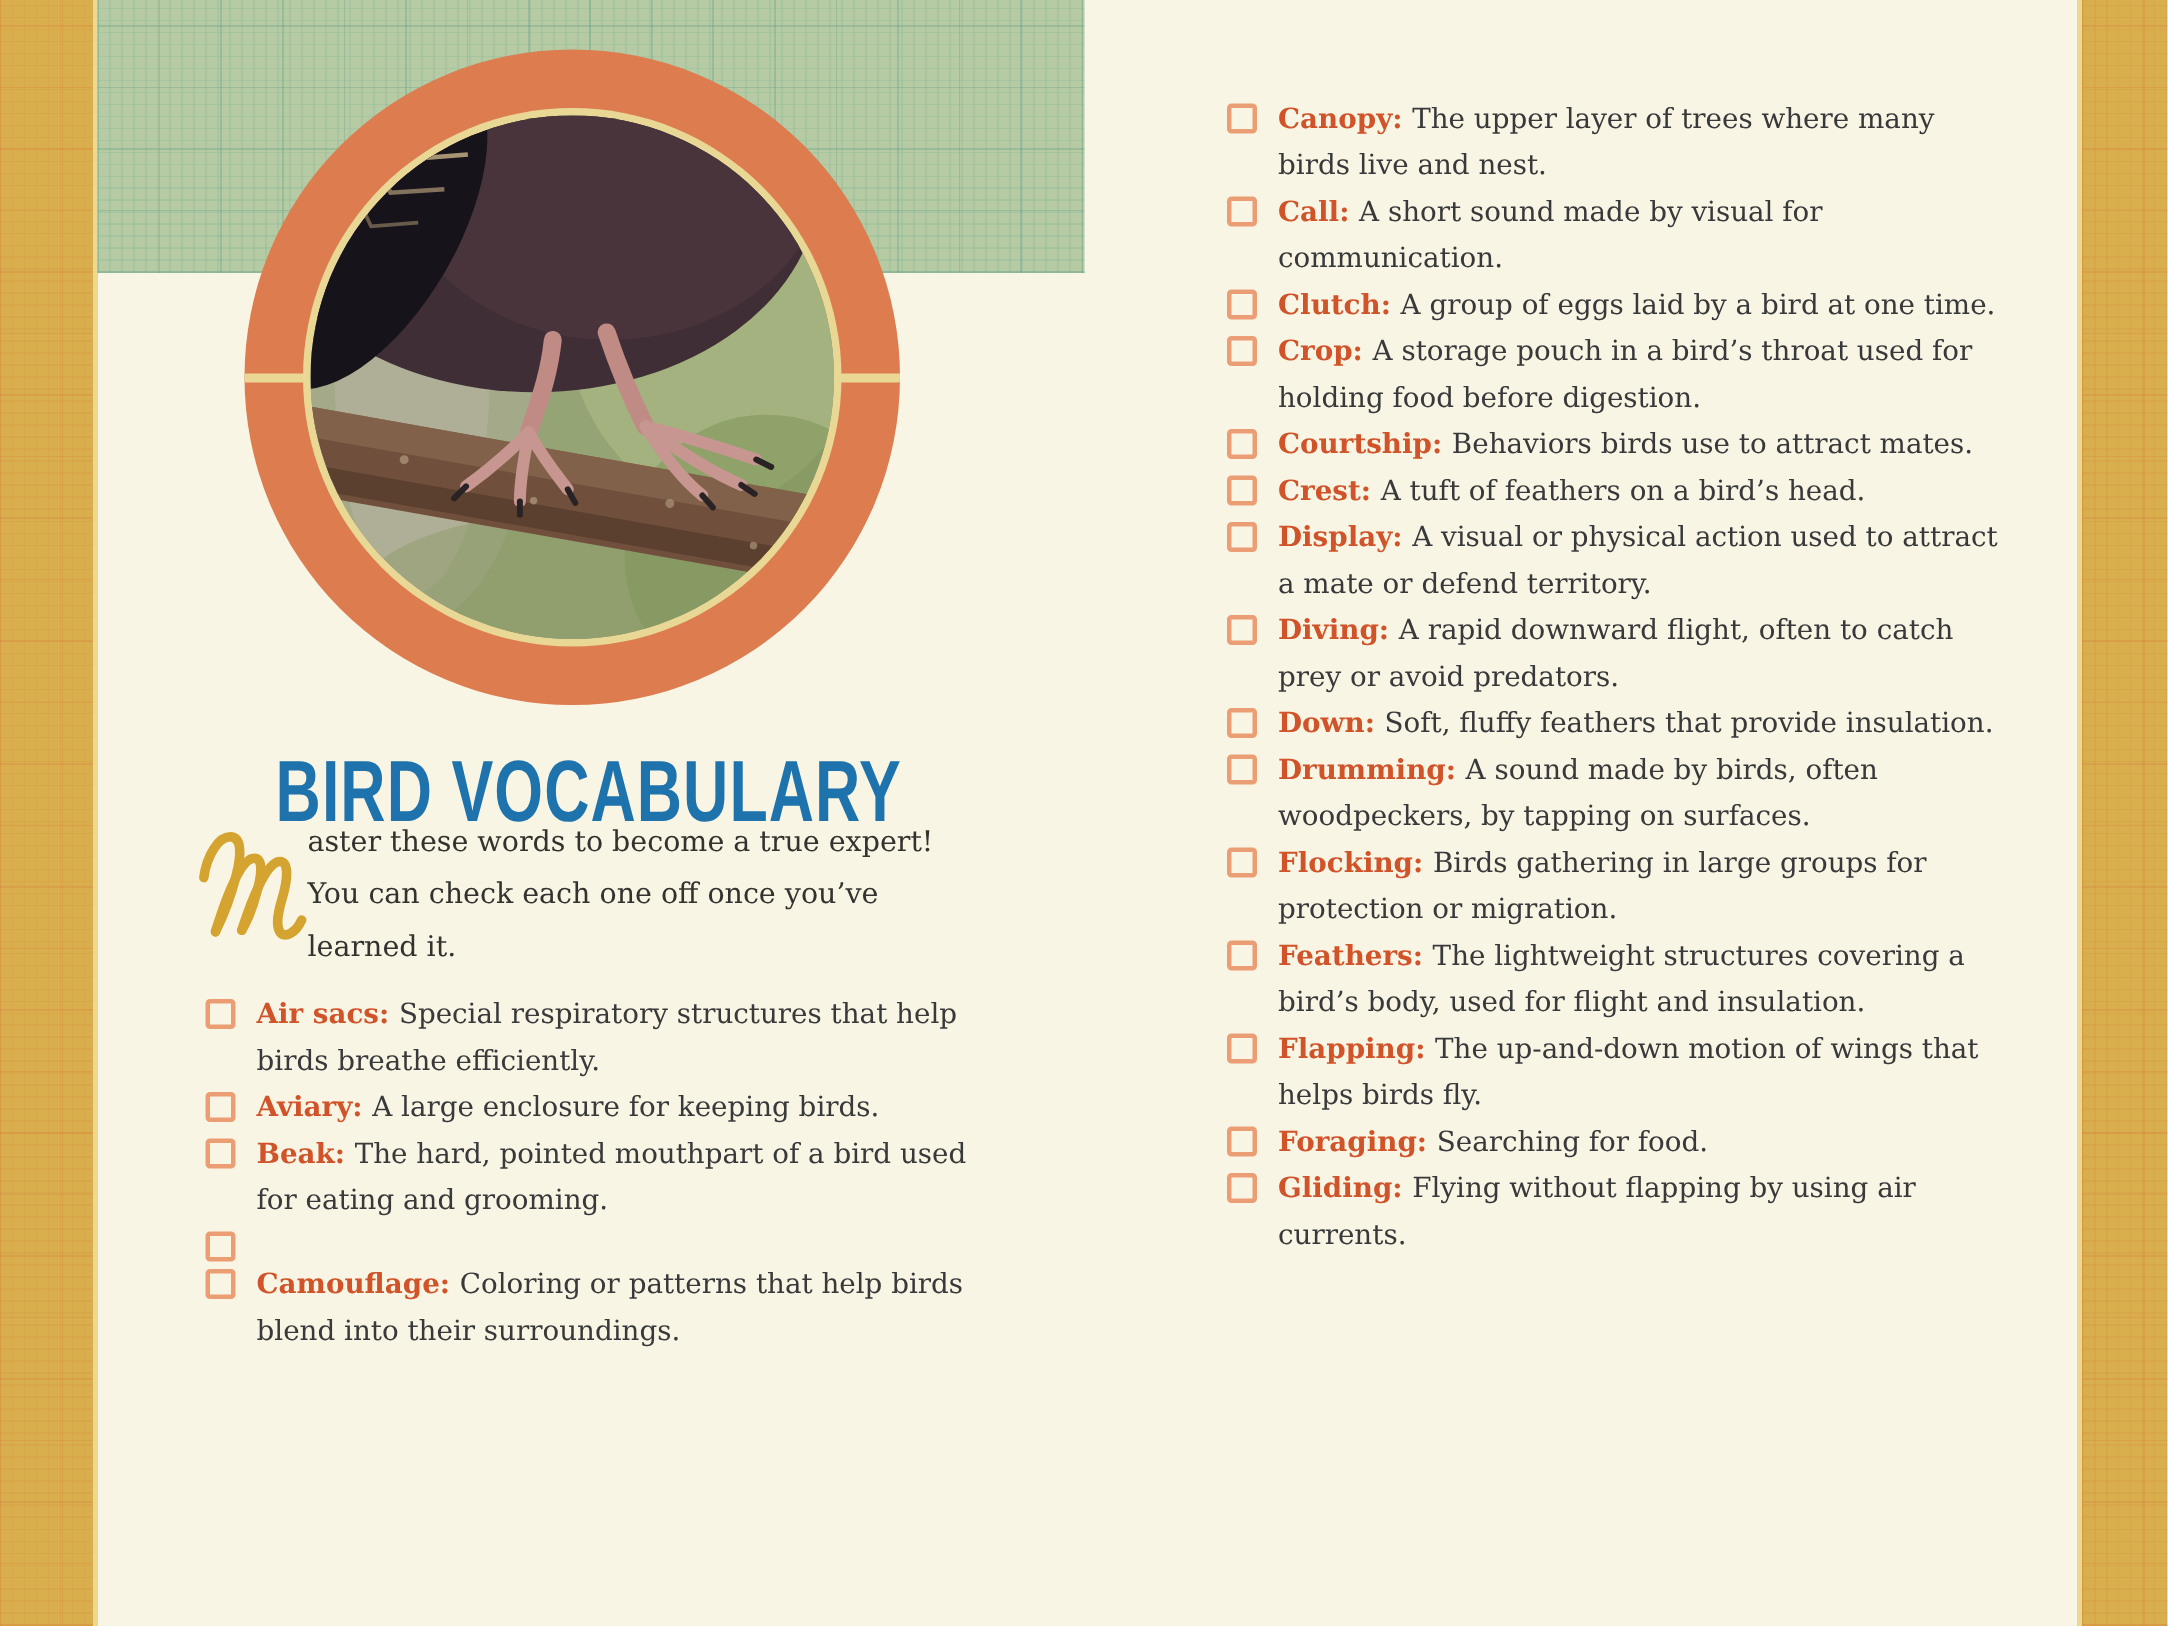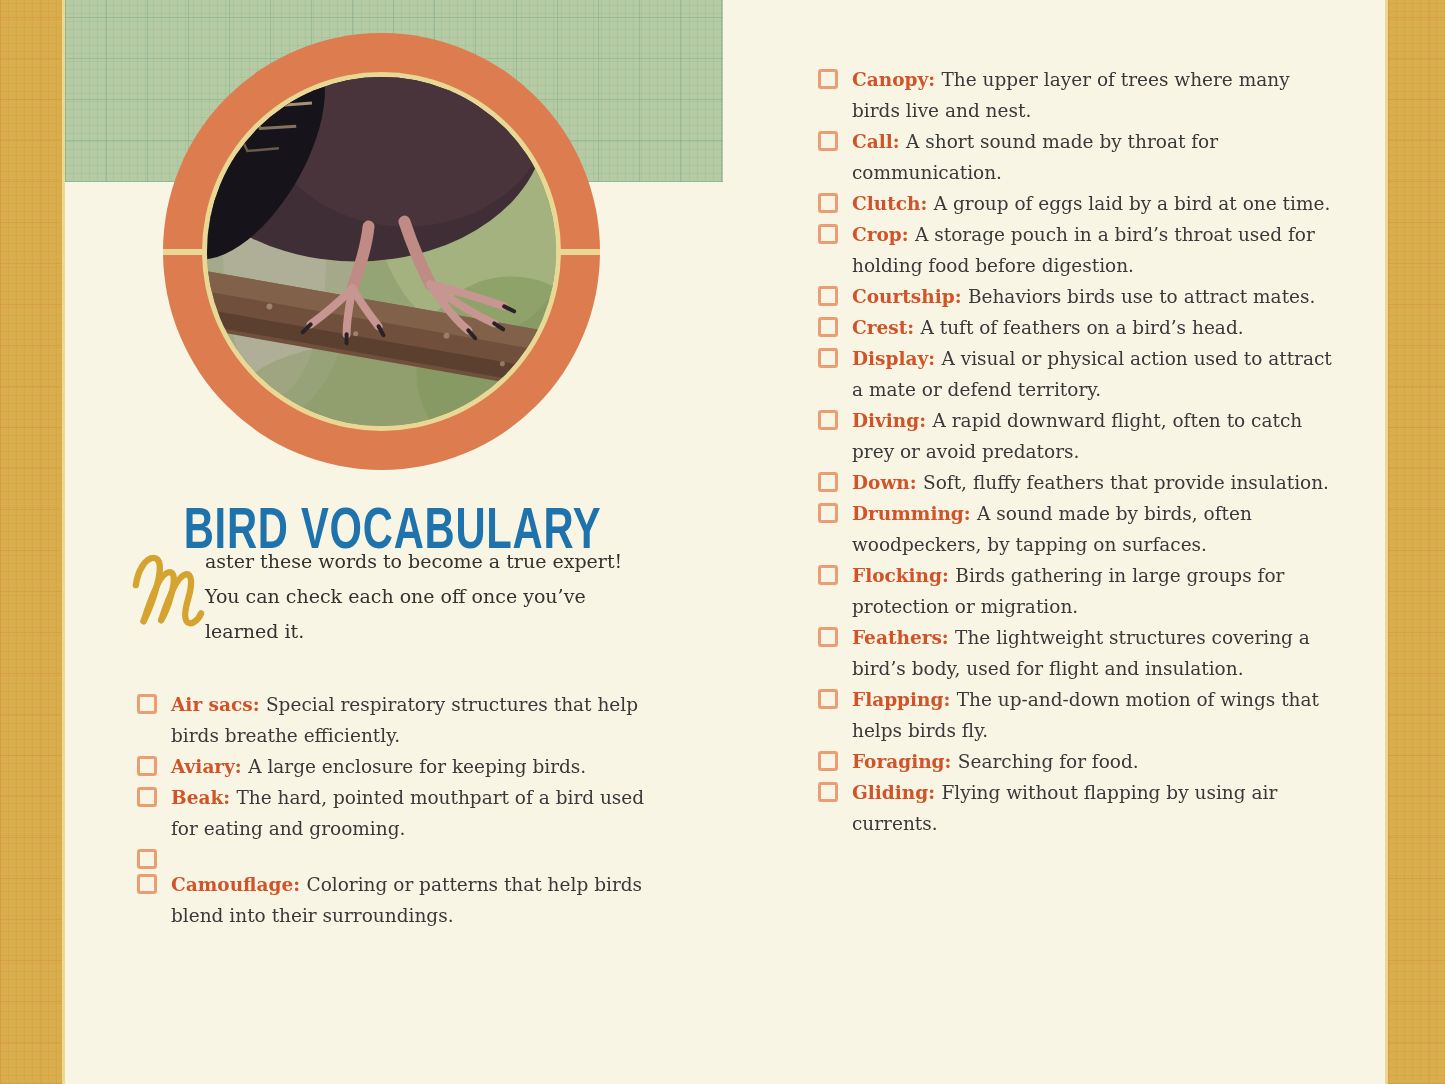--- a/index.html
+++ b/index.html
@@ -45,21 +45,21 @@
     text-align:center;color:#1e73ac;
     font-family:"Liberation Sans",sans-serif;font-weight:bold;font-size:58px;
     transform:scaleX(.72);letter-spacing:1px;white-space:nowrap;
   }
   
   .intro{position:absolute;left:131px;top:544px;width:530px;display:flex;}
   .dropcap-svg{width:74px;height:82px;flex:none;margin-top:4px;}
   .intro p{margin:0;width:450px;font-size:19px;line-height:35px;color:#33322f;}
   
   .vocab-col{position:absolute;display:flex;flex-direction:column;gap:0;}
-  .col-left{left:137px;top:661px;width:545px;margin-top:28px;}
+  .col-left{left:137px;top:661px;width:545px;}
   .col-right{left:818px;top:64px;width:545px;}
   .vocab-item{display:flex;align-items:flex-start;}
   .checkbox{
     width:20px;height:20px;flex:none;margin:5px 14px 0 0;
     border:3.5px solid #eb9e74;border-radius:3px;background:transparent;padding:0;
     cursor:pointer;
   }
   .vocab-text{font-size:18.5px;line-height:31px;color:#39383a;width:487px;}
   .term{color:#d05329;font-weight:bold;}
 </style>
@@ -140,21 +140,21 @@
     <div class="vocab-item">
       <button class="checkbox" type="button"></button>
       <div class="vocab-text">
         <span class="term">Canopy: </span><span>The upper layer of trees where many birds live and nest.</span>
       </div>
     </div>
 
     <div class="vocab-item">
       <button class="checkbox" type="button"></button>
       <div class="vocab-text">
-        <span class="term">Call: </span><span>A short sound made by throat for communication.</span>
+        <span class="term">Call: </span><span>A short sound made by visual for communication.</span>
       </div>
     </div>
 
     <div class="vocab-item">
       <button class="checkbox" type="button"></button>
       <div class="vocab-text">
         <span class="term">Clutch: </span><span>A group of eggs laid by a bird at one time.</span>
       </div>
     </div>
 

